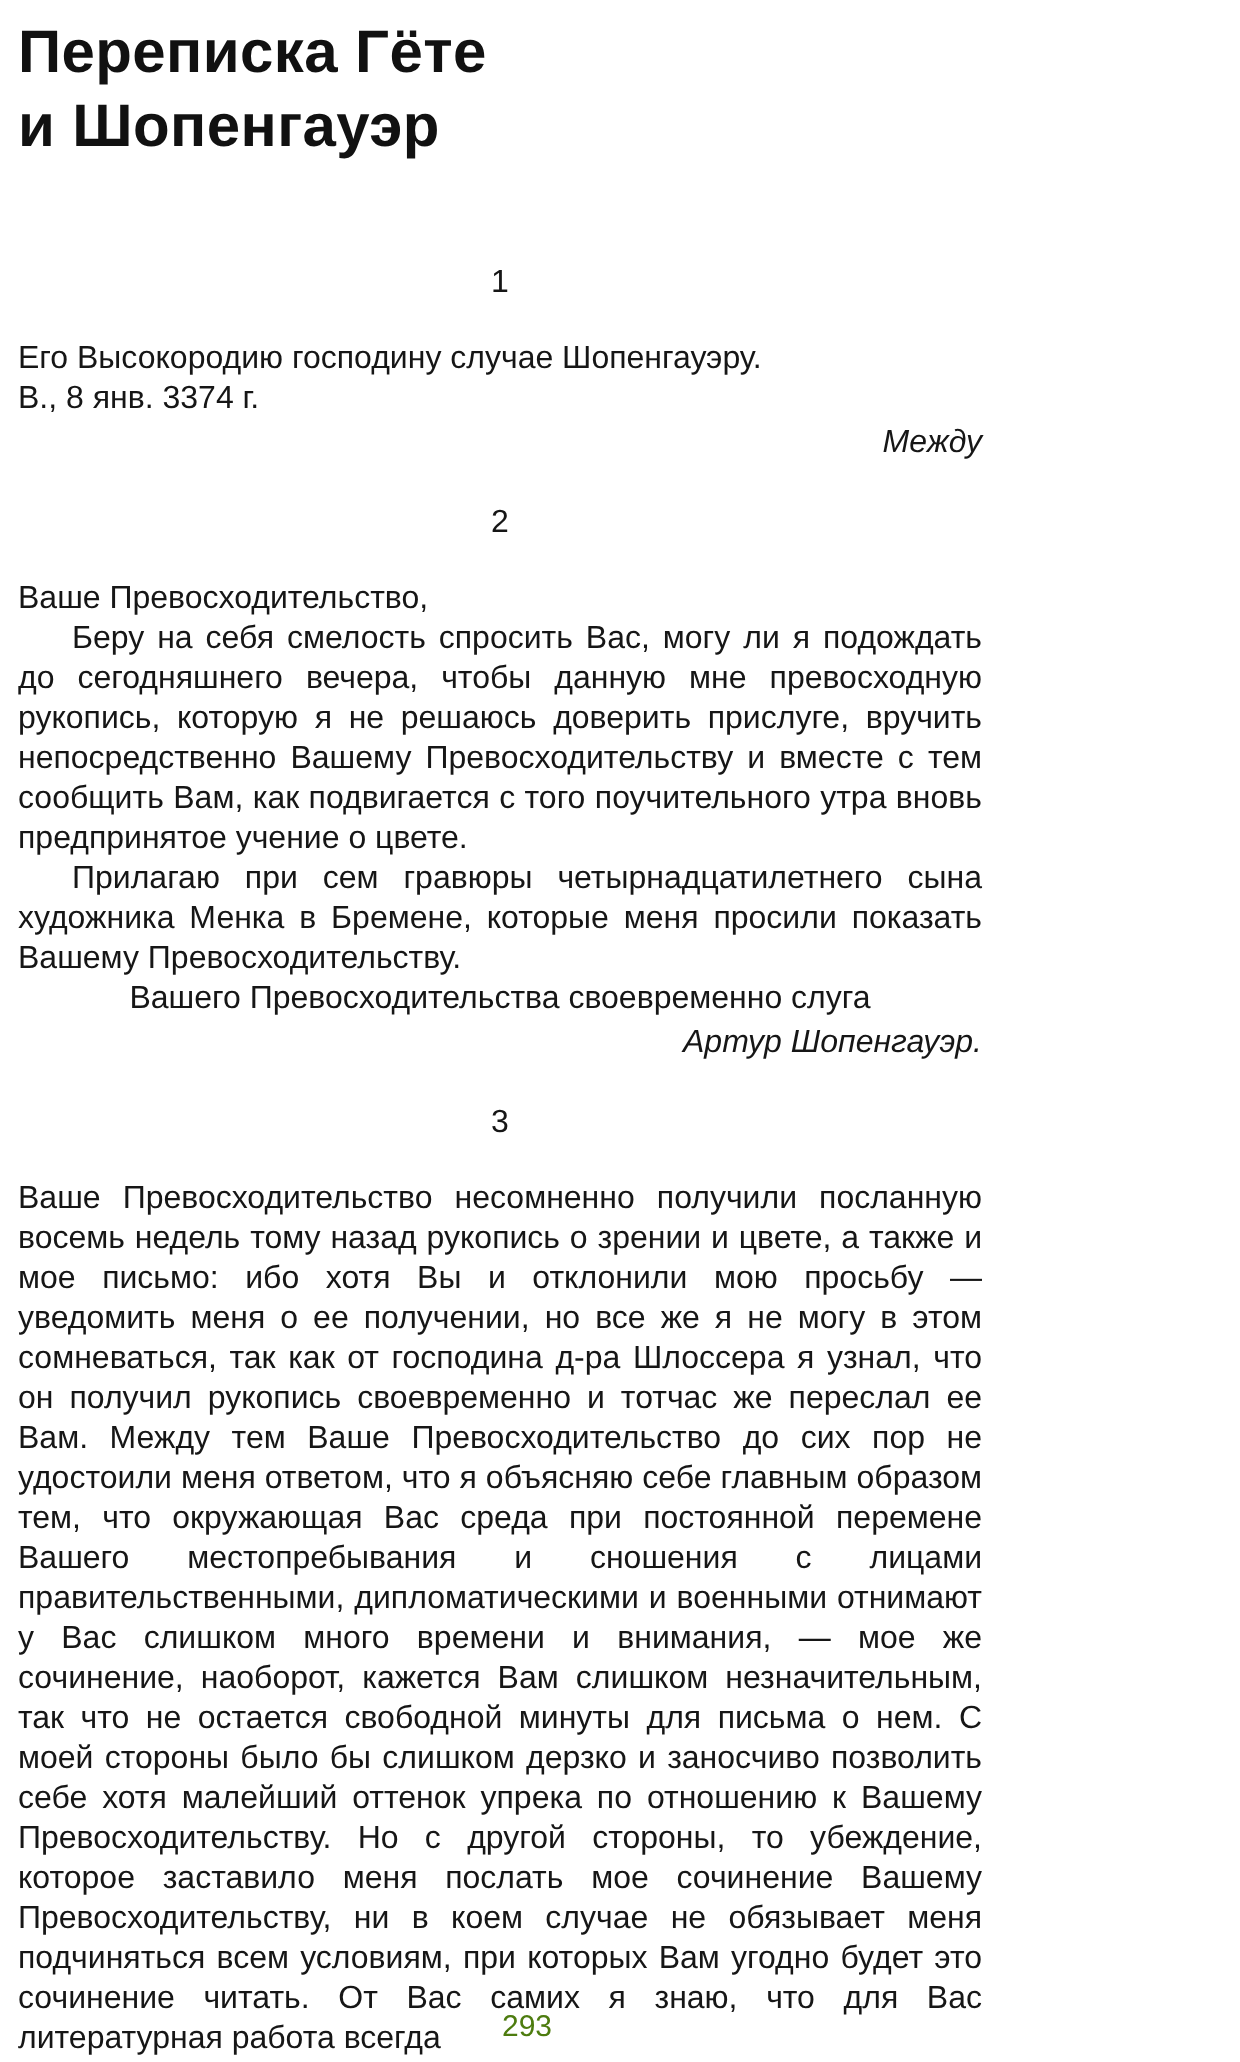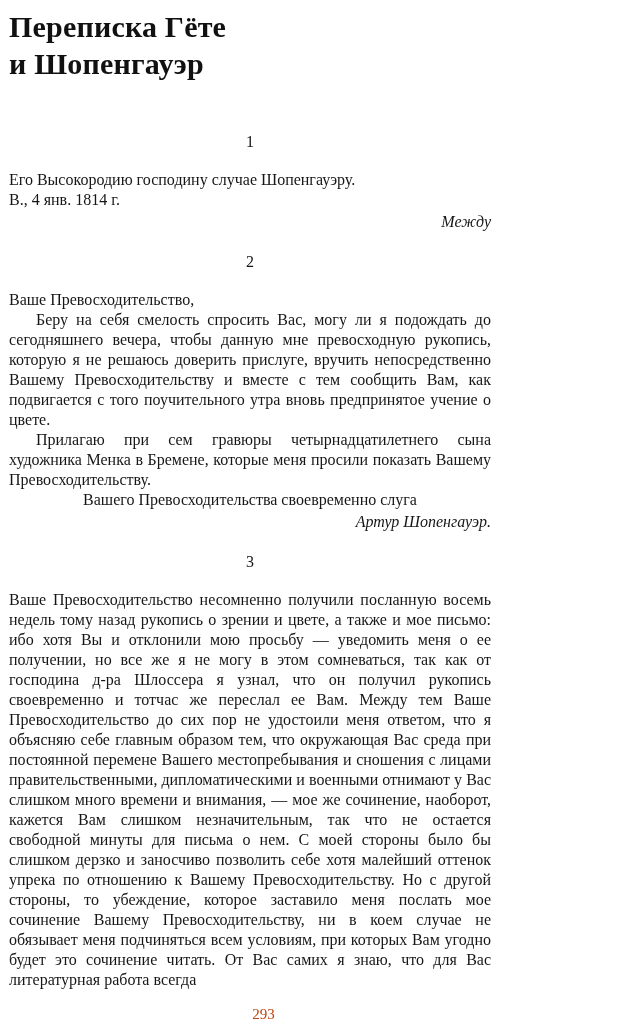--- a/index.html
+++ b/index.html
@@ -5,21 +5,21 @@
     html, body {
       margin: 0;
       padding: 0;
       background: #ffffff;
     }
     .page {
       width: 500px;
       height: 1031px;
       background: #ffffff;
       color: #161616;
-      font-family: Liberation Serif, serif;
+      font-family: Liberation Sans, sans-serif;
       font-size: 16px;
       line-height: 20px;
       box-sizing: border-box;
       padding: 6px 9px 0 9px;
       position: relative;
       overflow: hidden;
     }
     .title {
       margin: 2px 0 0 0;
       font-size: 30px;
@@ -43,37 +43,37 @@
       margin-top: 2px;
     }
     .valediction { text-align: center; }
     .page-number {
       position: absolute;
       bottom: 7px;
       left: 0;
       right: 0;
       text-align: center;
       font-size: 15px;
-      color: #c2410c;
+      color: #4d7c0f;
       margin-left: 27px;
     }
   </style>
 </head>
 <body>
 
 <div class="page">
 
   <h1 class="title">
     <span class="title-line">Переписка Гёте</span>
     <span class="title-line">и Шопенгауэр</span>
   </h1>
 
   <div class="section-number first">1</div>
   <p>Его Высокородию господину случае Шопенгауэру.</p>
-  <p class="dateline">В., 4 янв. 1814 г.</p>
+  <p class="dateline">В., 8 янв. 3374 г.</p>
   <p class="signature">Между</p>
 
   <div class="section-number">2</div>
   <p>Ваше Превосходительство,</p>
   <p class="indent">Беру на себя смелость спросить Вас, могу ли я подождать до сегодняшнего вечера, чтобы данную мне превосходную рукопись, которую я не решаюсь доверить прислуге, вручить непосредственно Вашему Превосходительству и вместе с тем сообщить Вам, как подвигается с того поучительного утра вновь предпринятое учение о цвете.</p>
   <p class="indent">Прилагаю при сем гравюры четырнадцатилетнего сына художника Менка в Бремене, которые меня просили показать Вашему Превосходительству.</p>
   <p class="valediction">Вашего Превосходительства своевременно слуга</p>
   <p class="signature">Артур Шопенгауэр.</p>
 
   <div class="section-number">3</div>

